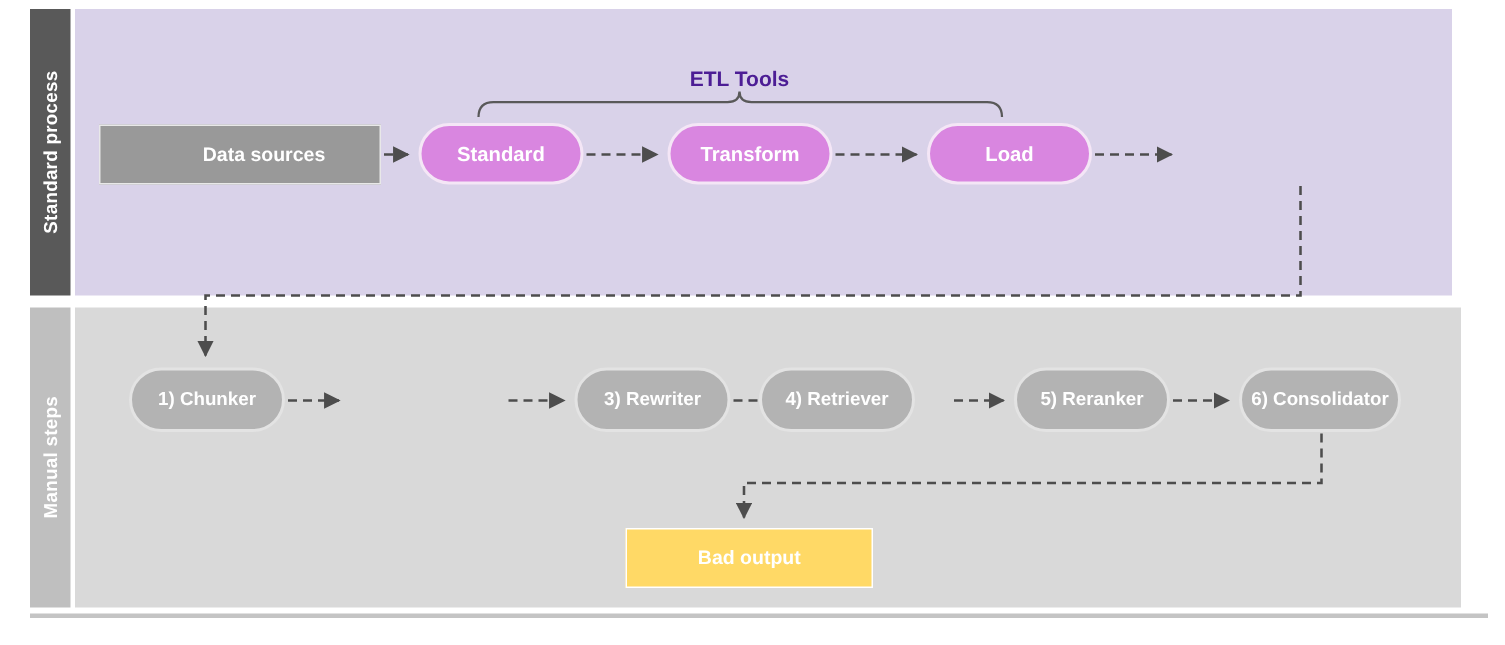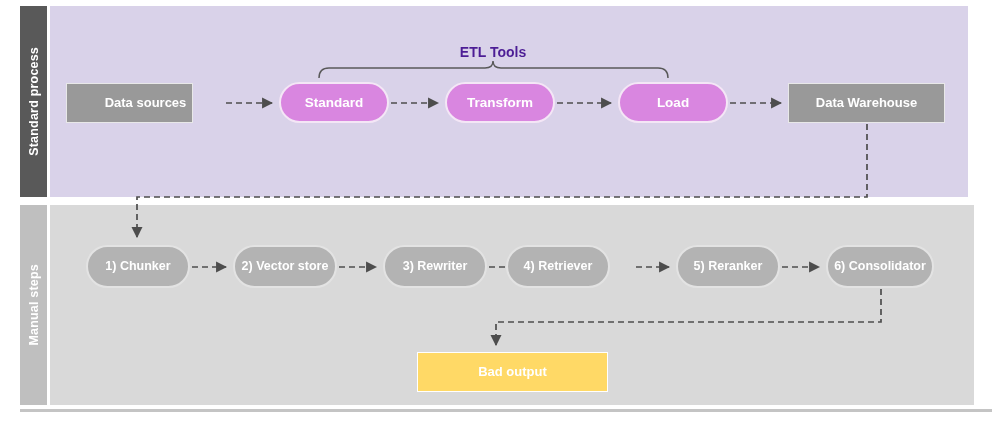--- a/index.html
+++ b/index.html
@@ -154,37 +154,35 @@
       <path d="M 782 267 L 819 267"></path>
     </g>
 
     <path d="M 881 289 L 881 322 L 496 322 L 496 345" stroke="#4d4d4d" stroke-width="1.7" fill="none" stroke-dasharray="6,4" marker-end="url(#arrow)"></path>
 
     <path d="M 319 78 Q 319 68 329 68 L 485 68 Q 493 68 493 61 Q 493 68 501 68 L 658 68 Q 668 68 668 78" stroke="#595959" stroke-width="1.5" fill="none"></path>
   </svg>
 
   <div id="etl-bracket-label">ETL Tools</div>
 
-  <div class="node rect" style="left:66px;  top:83px;  width:127px; height:40px;padding-left:32px;">Data sources</div>
+  <div class="node rect" style="left:66px;  top:83px;  width:188px; height:40px;padding-left:32px;">Data sources</div>
 
   <div class="node pill-etl" style="left:279px; top:82px; width:110px; height:41px;">Standard</div>
 
   <div class="node pill-etl" style="left:618px; top:82px; width:110px; height:41px;">Load</div>
 
   <div class="node pill-etl" style="left:445px; top:82px; width:110px; height:41px;">Transform</div>
 
-  <div class="node rect" style="left:788px; top:83px; width:157px; height:40px;">Data Warehouse</div>
 
   <div class="node pill-step" style="left:86px;  top:245px; width:104px; height:43px;">1) Chunker</div>
 
-  <div class="node pill-step" style="left:233px; top:245px; width:104px; height:43px;">2) Vector store</div>
 
   <div class="node pill-step" style="left:383px; top:245px; width:104px; height:43px;">3) Rewriter</div>
 
   <div class="node pill-step" style="left:506px; top:245px; width:104px; height:43px;">4) Retriever</div>
 
   <div class="node pill-step" style="left:676px; top:245px; width:104px; height:43px;">5) Reranker</div>
 
   <div class="node pill-step" style="left:826px; top:245px; width:108px; height:43px;">6) Consolidator</div>
 
-  <div class="node rect-warn" style="left:417px; top:352px; width:191px; height:40px;">Bad output</div>
+  <div class="node rect-warn" style="left:417px; top:352px; width:165px; height:40px;">Bad output</div>
 
 </div>
 
 </body></html>

